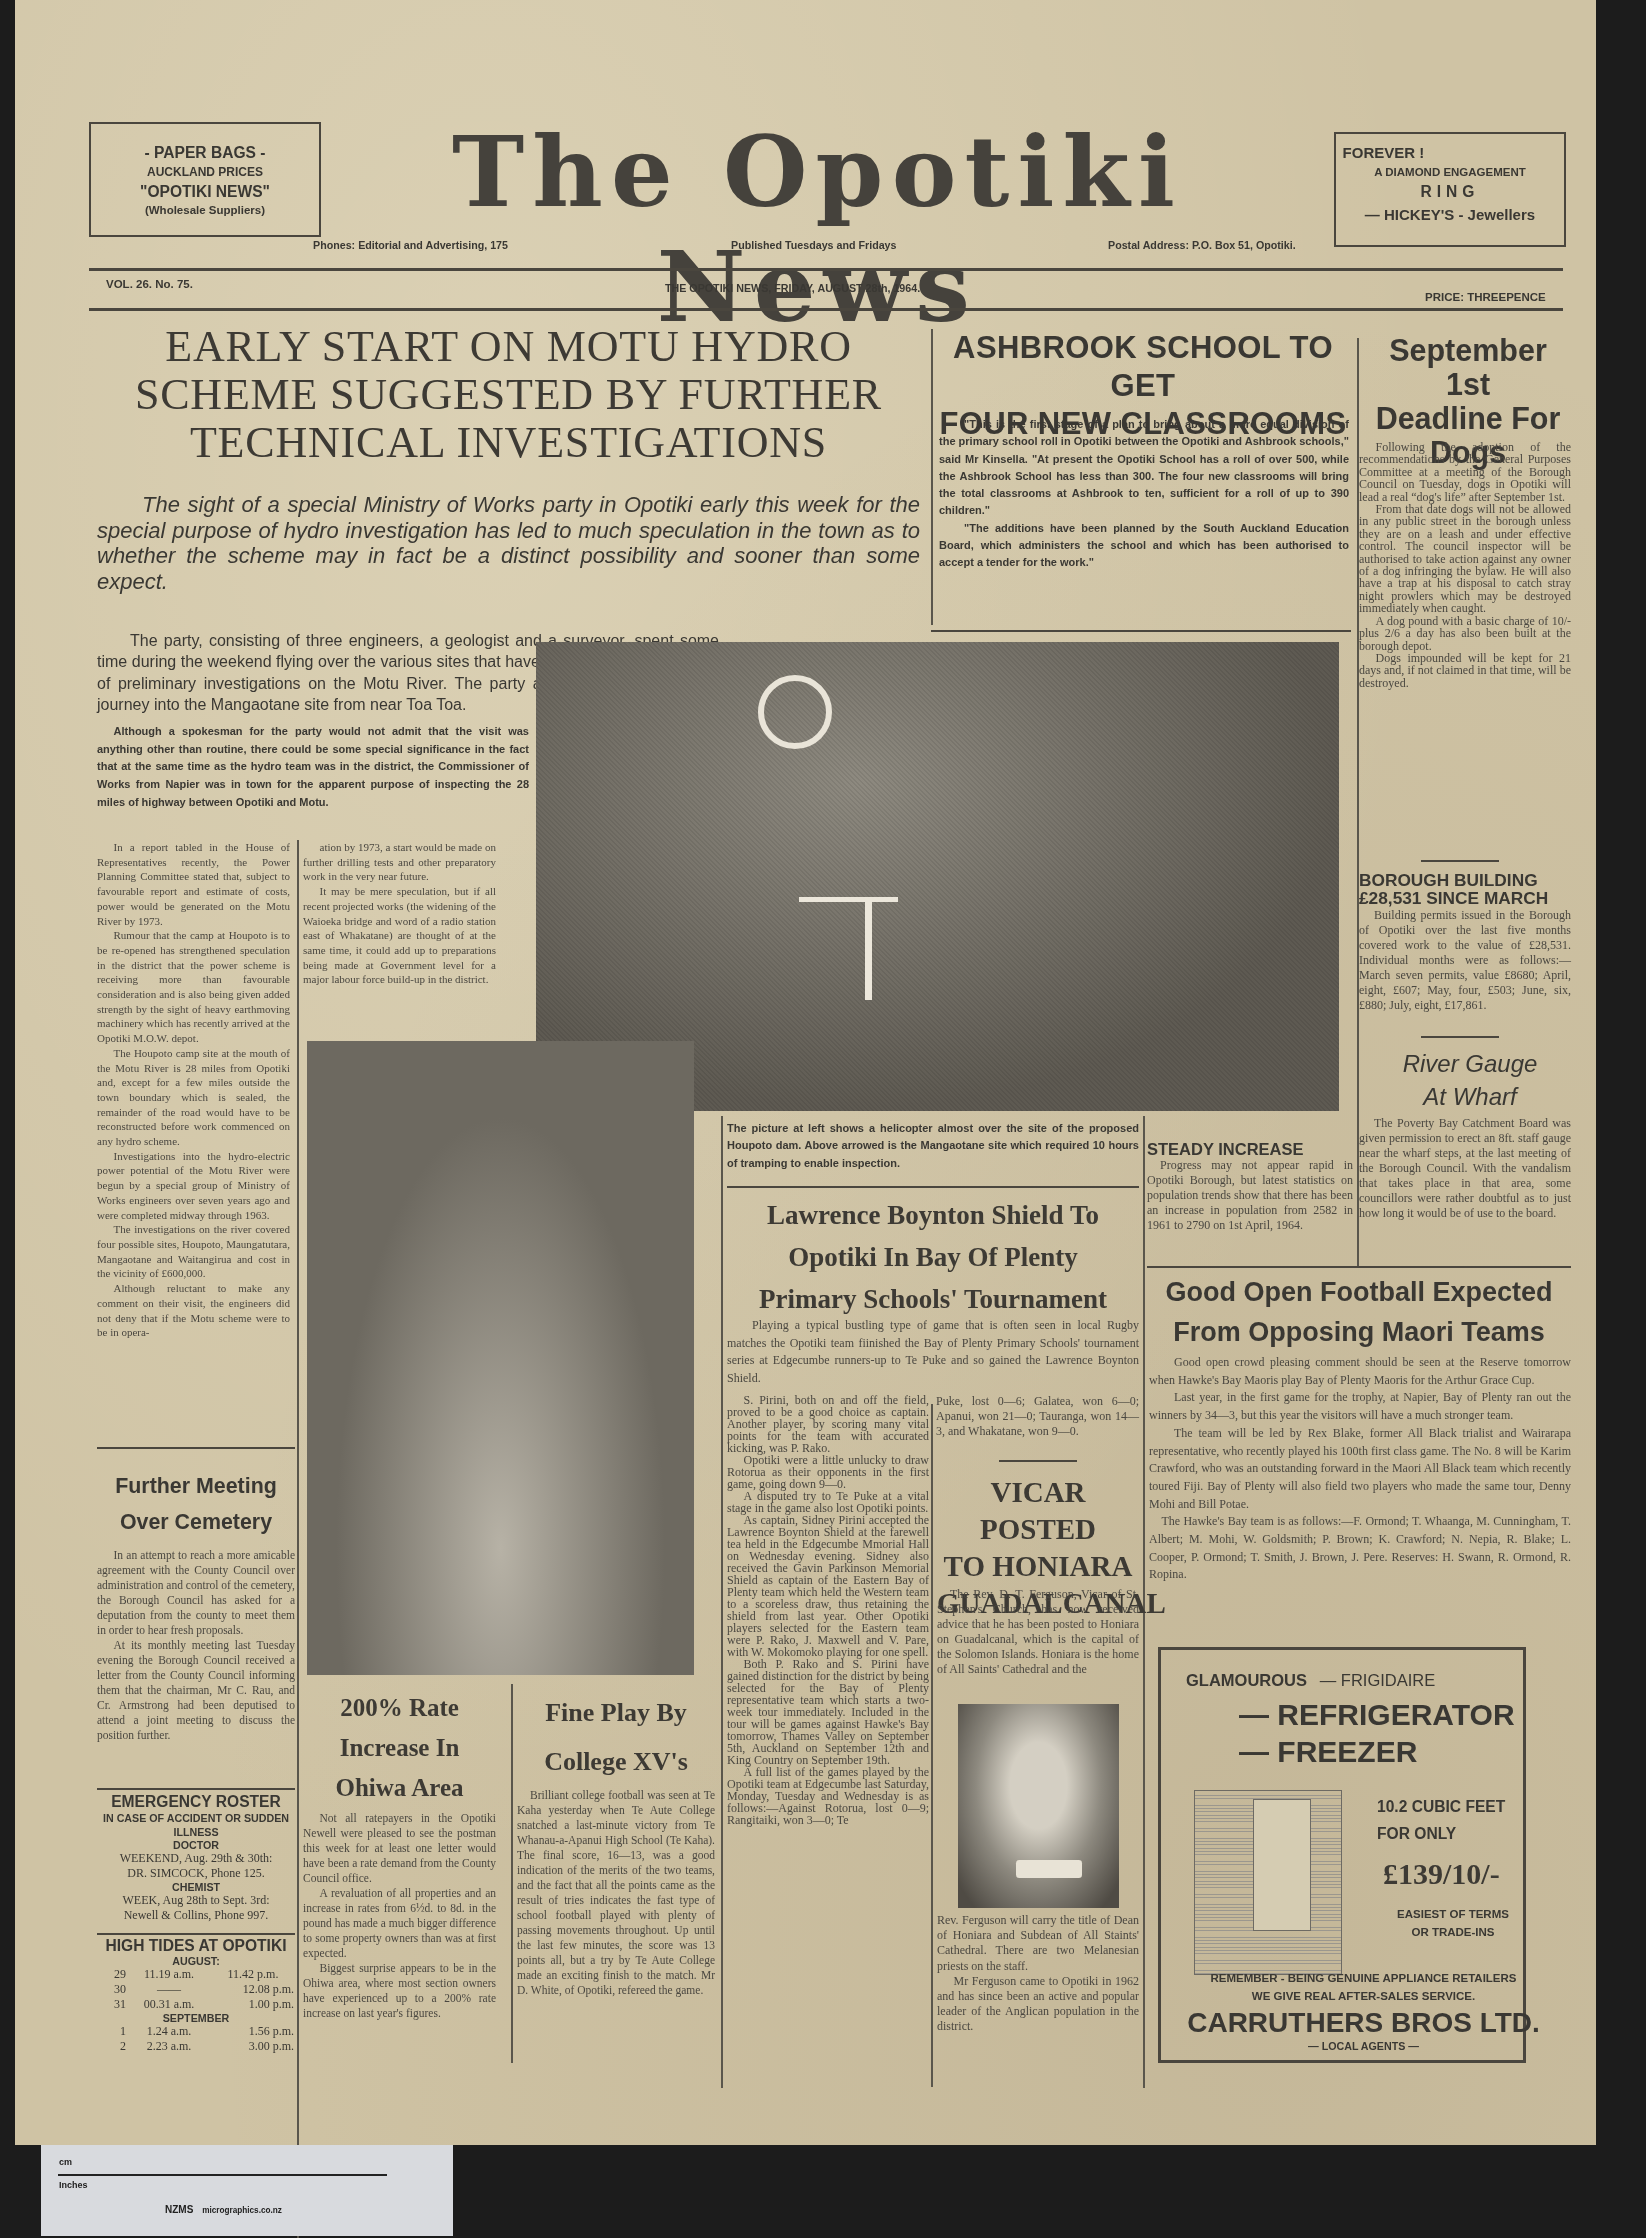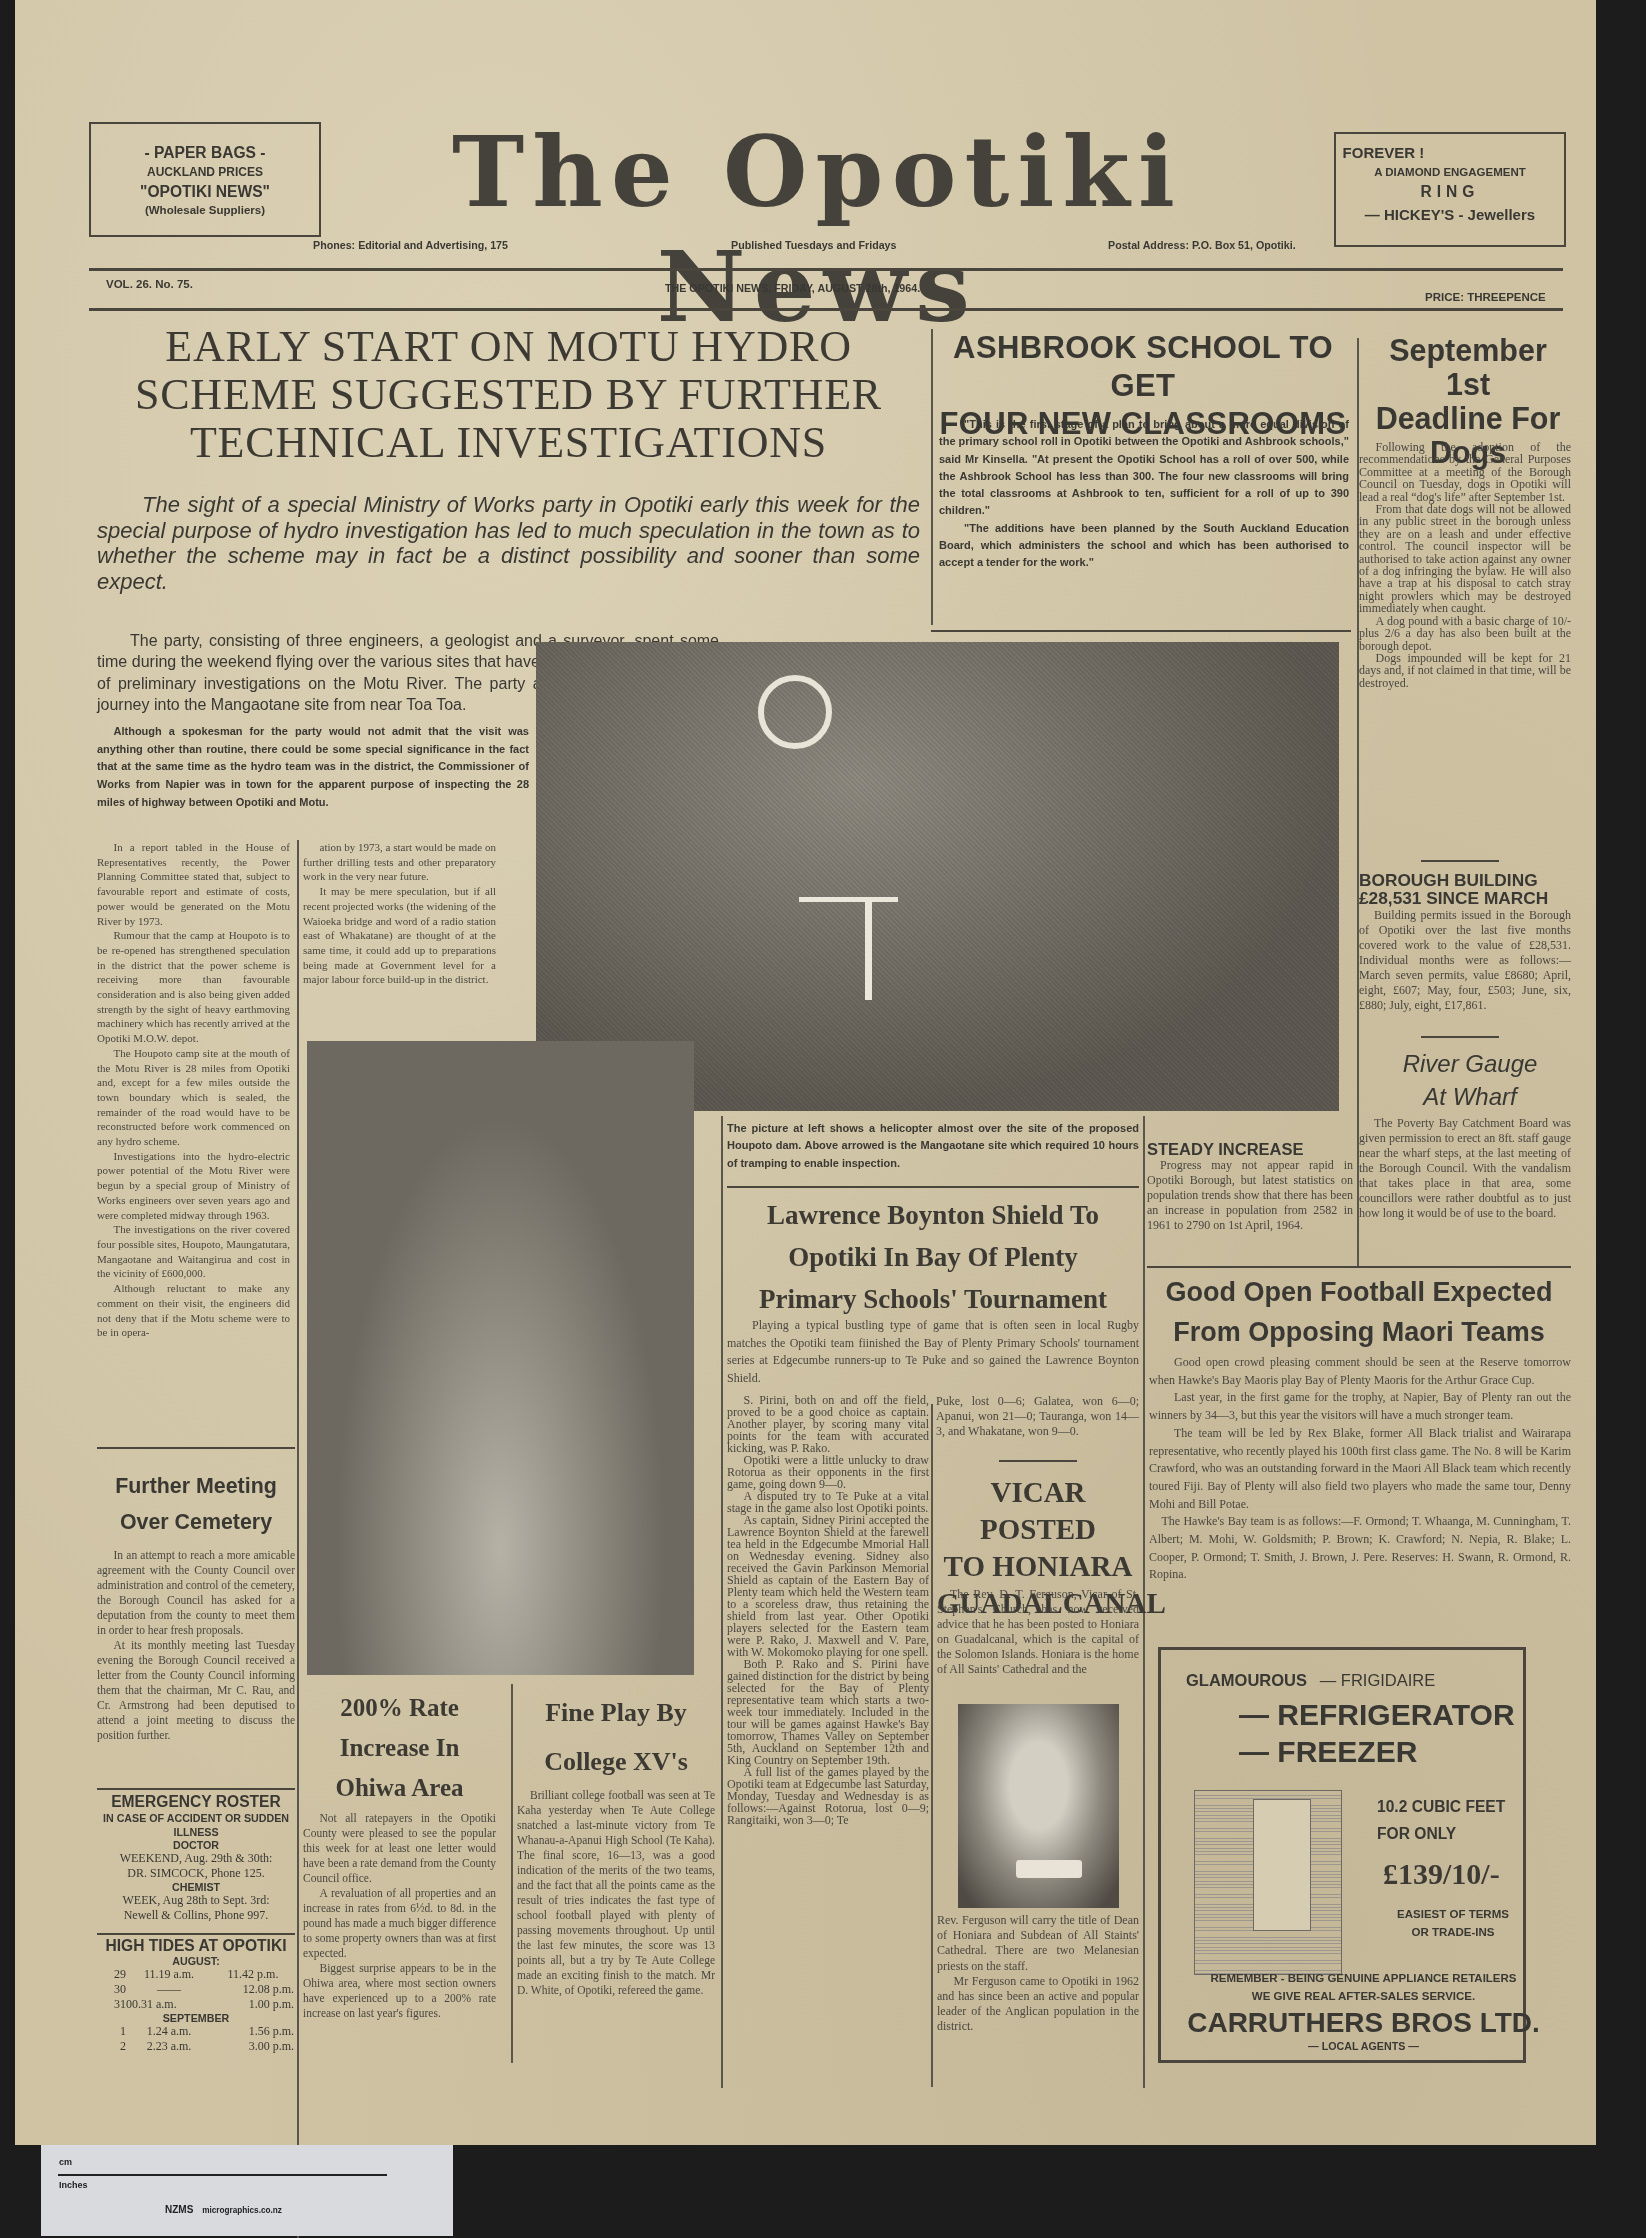--- a/index.html
+++ b/index.html
@@ -225,21 +225,21 @@
       <span style="width:86px;text-align:center;">11.19 a.m.</span>
       <span style="width:82px;text-align:center;">11.42 p.m.</span>
     </div>
     <div style="display:flex;font-size:12px;line-height:15px;">
       <span style="width:29px;text-align:right;">30</span>
       <span style="width:86px;text-align:center;">——</span>
       <span style="width:82px;text-align:right;">12.08 p.m.</span>
     </div>
     <div style="display:flex;font-size:12px;line-height:15px;">
       <span style="width:29px;text-align:right;">31</span>
-      <span style="width:86px;">00.31 a.m.</span>
+      <span style="width:86px;text-align:center;">00.31 a.m.</span>
       <span style="width:82px;text-align:right;">1.00 p.m.</span>
     </div>
     <div class="sans ctr" style="font-size:10.7px;font-weight:bold;">SEPTEMBER</div>
     <div style="display:flex;font-size:12px;line-height:15px;">
       <span style="width:29px;text-align:right;">1</span>
       <span style="width:86px;text-align:center;">1.24 a.m.</span>
       <span style="width:82px;text-align:right;">1.56 p.m.</span>
     </div>
     <div style="display:flex;font-size:12px;line-height:15px;">
       <span style="width:29px;text-align:right;">2</span>
@@ -247,21 +247,21 @@
       <span style="width:82px;text-align:right;">3.00 p.m.</span>
     </div>
   </div>
 
   <div class="abs hl ctr" style="left:288px;top:1688px;width:193px;font-size:25px;line-height:40px;">
     <div>200% Rate</div>
     <div>Increase In</div>
     <div>Ohiwa Area</div>
   </div>
   <div class="abs txt" style="left:288px;top:1811px;width:193px;font-size:11.5px;line-height:15px;">
-    <p>Not all ratepayers in the Opotiki County were pleased to see the popular this week for at least one letter would have been a rate demand from the County Council office.</p>
+    <p>Not all ratepayers in the Opotiki Newell were pleased to see the postman this week for at least one letter would have been a rate demand from the County Council office.</p>
     <p>A revaluation of all properties and an increase in rates from 6½d. to 8d. in the pound has made a much bigger difference to some property owners than was at first expected.</p>
     <p>Biggest surprise appears to be in the Ohiwa area, where most section owners have experienced up to a 200% rate increase on last year's figures.</p>
   </div>
   <div class="ruleV" style="left:496px;top:1684px;height:379px;"></div>
 
   <div class="abs hl ctr" style="left:502px;top:1688px;width:198px;font-size:26px;line-height:49px;">
     <div>Fine Play By</div>
     <div>College XV's</div>
   </div>
   <div class="abs txt" style="left:502px;top:1788px;width:198px;font-size:11.5px;line-height:15px;text-indent:13px;">Brilliant college football was seen at Te Kaha yesterday when Te Aute College snatched a last-minute victory from Te Whanau-a-Apanui High School (Te Kaha). The final score, 16—13, was a good indication of the merits of the two teams, and the fact that all the points came as the result of tries indicates the fast type of school football played with plenty of passing movements throughout. Up until the last few minutes, the score was 13 points all, but a try by Te Aute College made an exciting finish to the match. Mr D. White, of Opotiki, refereed the game.</div>

